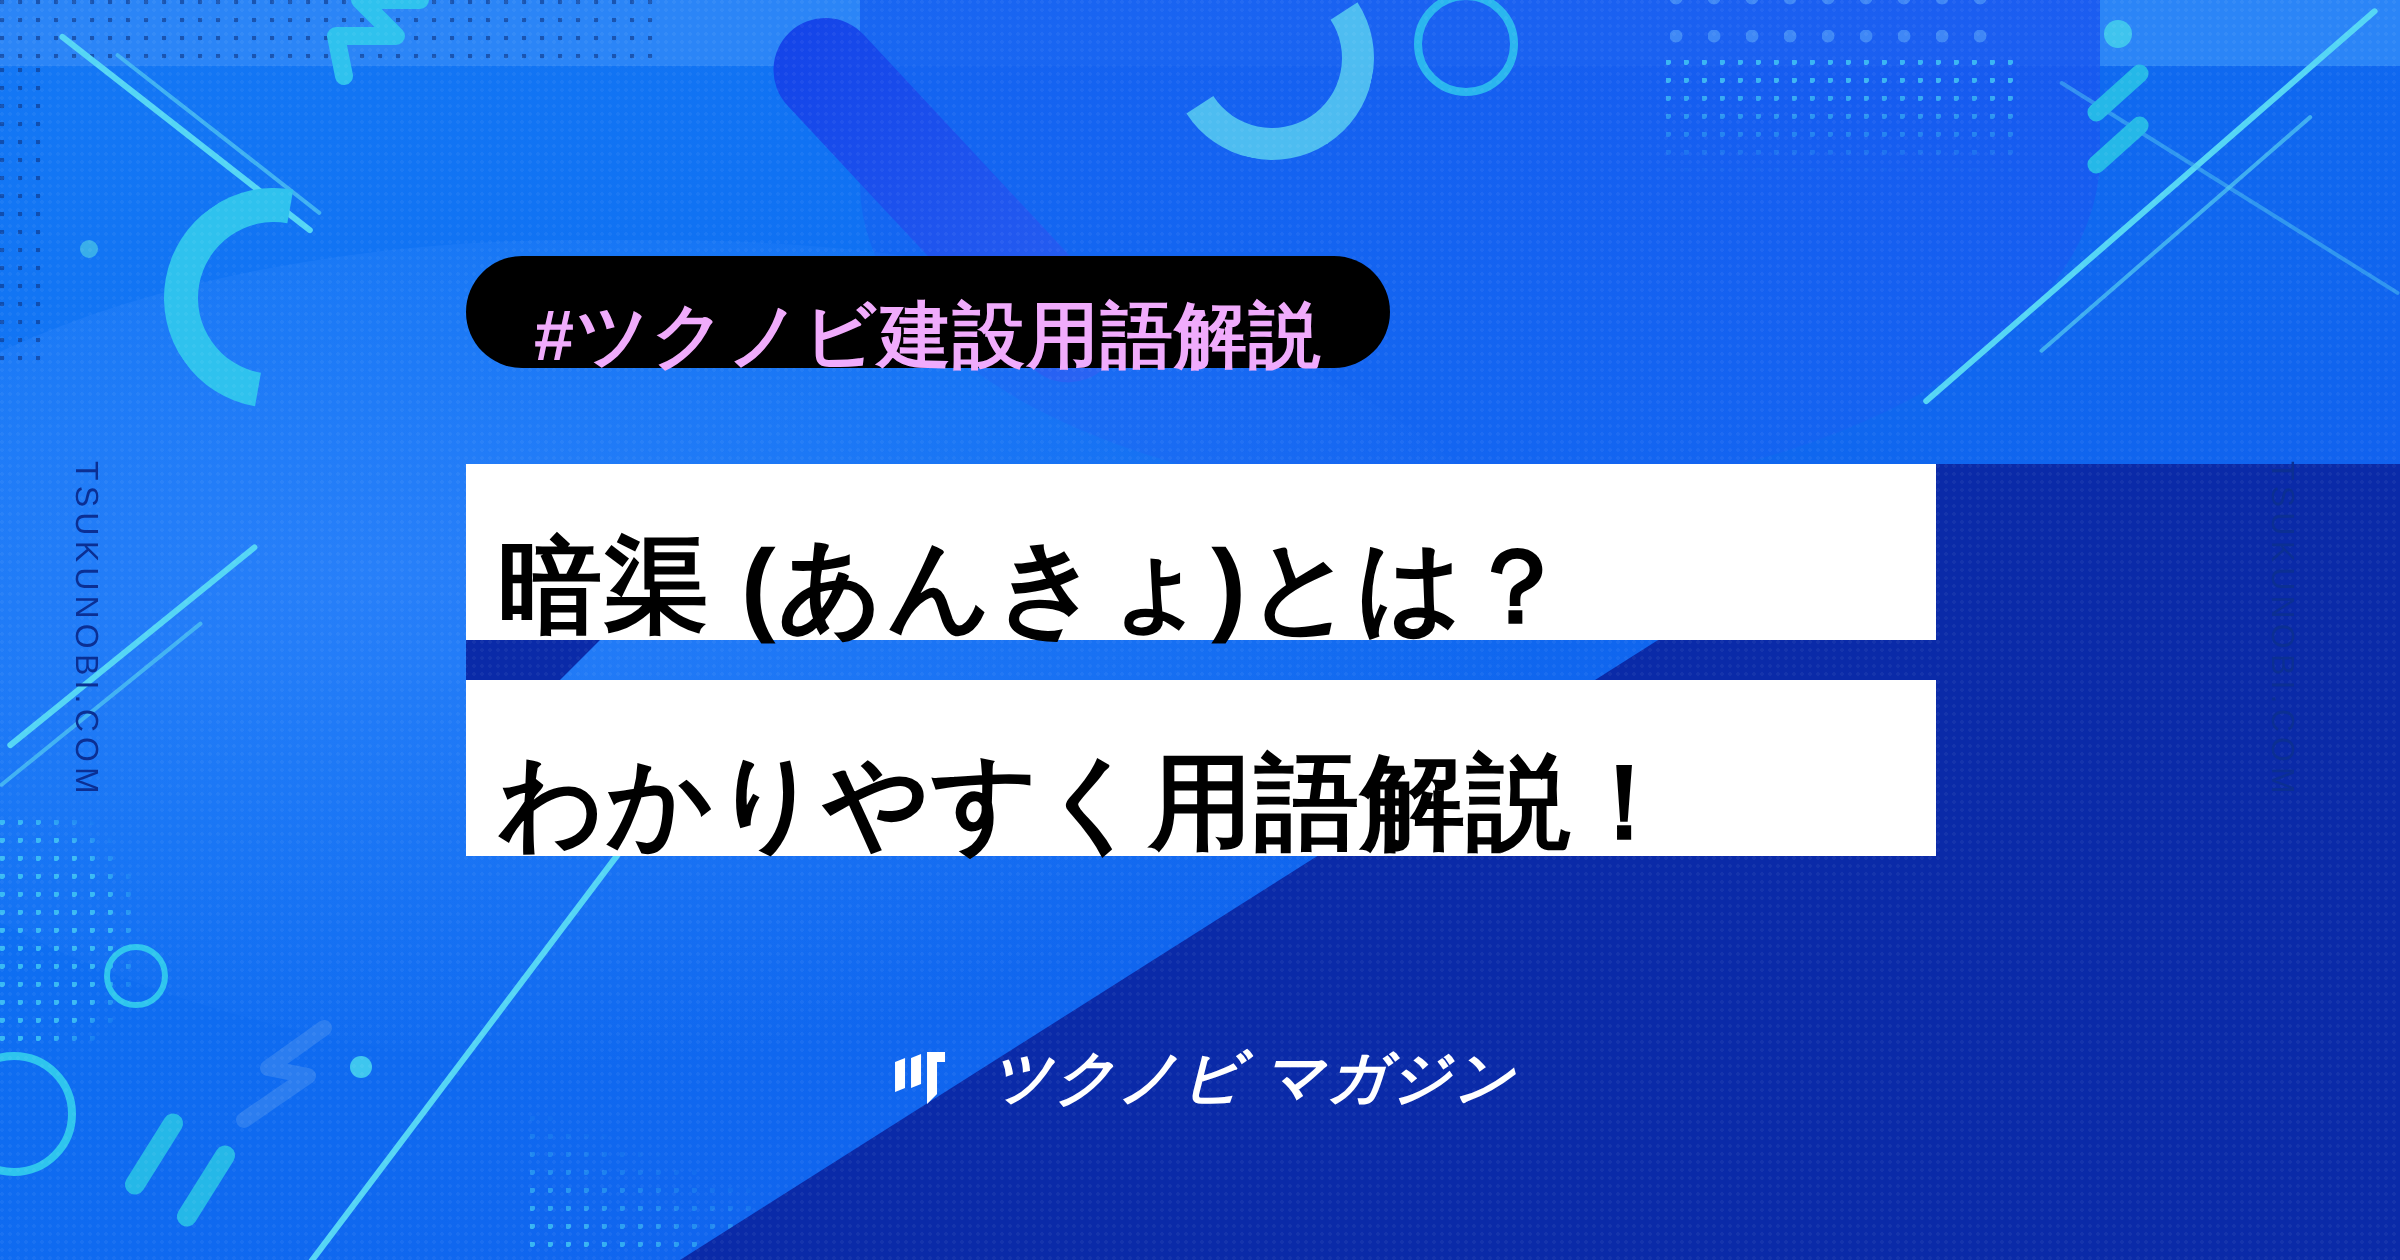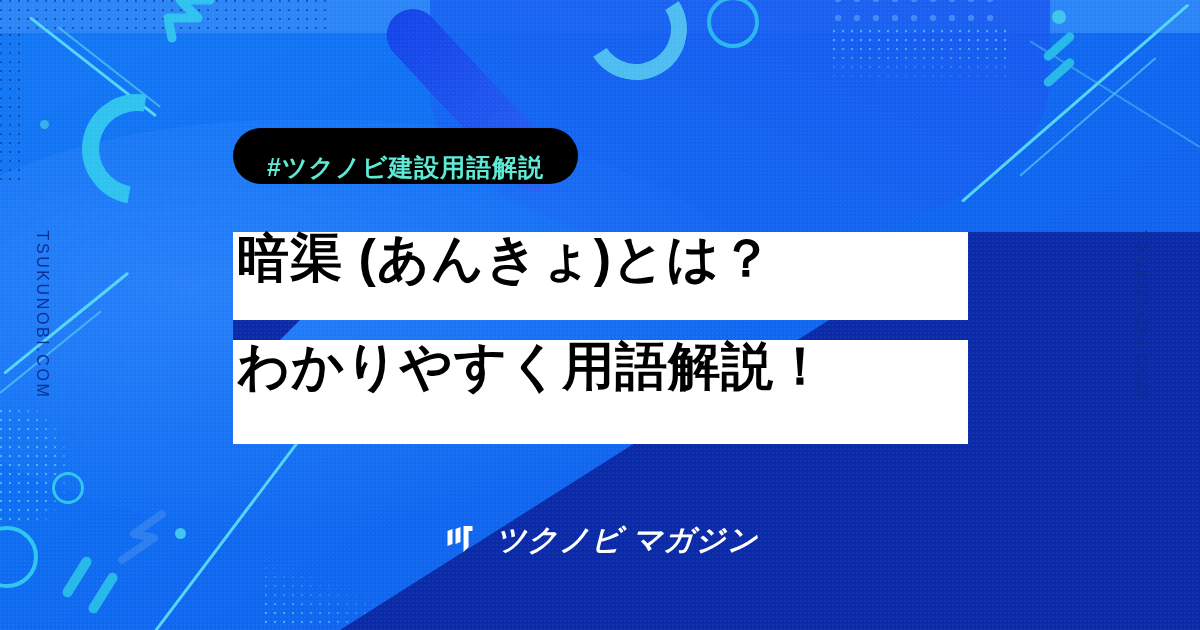--- a/index.html
+++ b/index.html
@@ -38,28 +38,28 @@
 
   
   .sidetext{position:absolute;color:#0b2f93;font-size:16px;letter-spacing:2.6px;
             font-weight:400;white-space:nowrap;}
   .sideleft{left:42px;top:315px;transform:translate(-50%,-50%) rotate(90deg);}
   .sideright{left:1140px;top:315px;transform:translate(-50%,-50%) rotate(90deg);}
 
   
   .pill{position:absolute;left:233px;top:128px;height:56px;background:#000;border-radius:28px;
         display:flex;align-items:center;padding:0 34px;}
-  .pill span{color:#5eead4;font-size:25px;font-weight:700;letter-spacing:1px;line-height:1;margin-top:23px;}
+  .pill span{color:#f0abfc;font-size:36px;font-weight:700;letter-spacing:1px;line-height:1;margin-top:23px;}
 
   
-  .band{position:absolute;left:233px;background:#fff;display:flex;align-items:flex-start;
-        padding:0 4px;box-sizing:border-box;}
+  .band{position:absolute;left:233px;background:#fff;display:flex;align-items:flex-end;
+        padding:0 16px;box-sizing:border-box;}
   .band span{color:#000;font-weight:700;font-size:52px;letter-spacing:1px;line-height:1;white-space:nowrap;}
   #band1{top:232px;width:735px;height:88px;}
-  #band2{top:340px;width:735px;height:104px;}
+  #band2{top:340px;width:735px;height:88px;}
 
   
   .logo{position:absolute;left:600px;top:540px;transform:translate(-50%,-50%);
         display:flex;align-items:flex-end;gap:14px;}
   .logomark{width:40px;height:30px;}
   .logotext{color:#fff;font-size:30px;font-weight:700;font-style:italic;letter-spacing:1px;
             white-space:nowrap;line-height:1;}
 </style>
 </head>
 <body>

